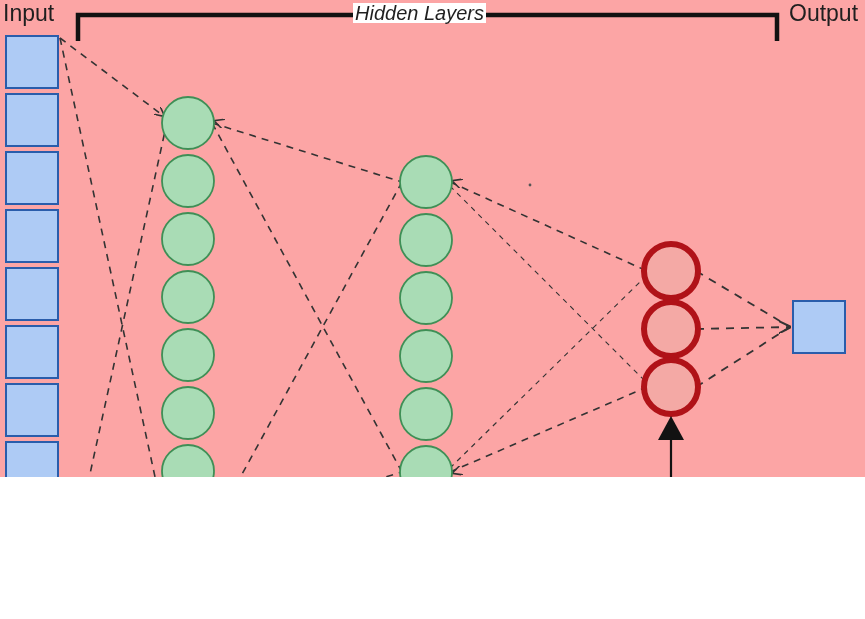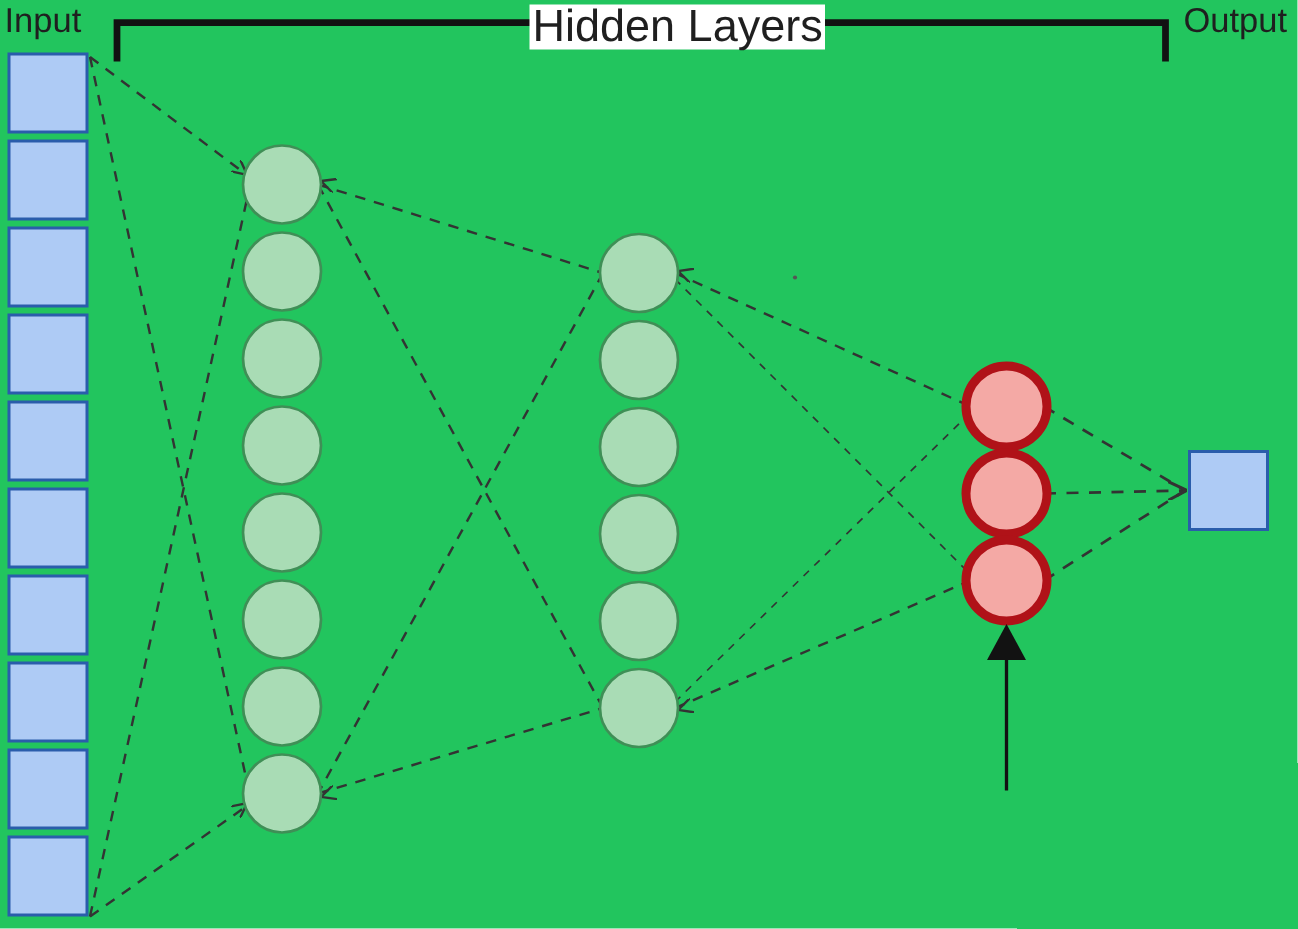--- a/index.html
+++ b/index.html
@@ -6,22 +6,22 @@
     margin: 0;
     padding: 0;
     background: #ffffff;
   }
   body {
     font-family: "Liberation Sans", sans-serif;
   }
   #diagram-root {
     position: relative;
     width: 865px;
-    height: 619px;
-    background: #22c55e;
+    height: 477px;
+    background: #fca5a5;
     overflow: hidden;
   }
   #net-svg {
     position: absolute;
     left: 0;
     top: 0;
     width: 865px;
     height: 619px;
   }
   .lbl {
@@ -31,23 +31,24 @@
     line-height: 1;
   }
   #label-input {
     left: 3px;
     top: 2px;
     font-size: 23px;
   }
   #label-hidden {
     left: 353px;
     top: 3px;
-    font-size: 30px;
+    font-size: 20px;
     background: #ffffff;
     padding: 0 2px;
+    font-style: italic;
   }
   #label-output {
     left: 789px;
     top: 2px;
     font-size: 23px;
     text-align: center;
   }
   #label-embeddings {
     left: 578px;
     top: 528px;

